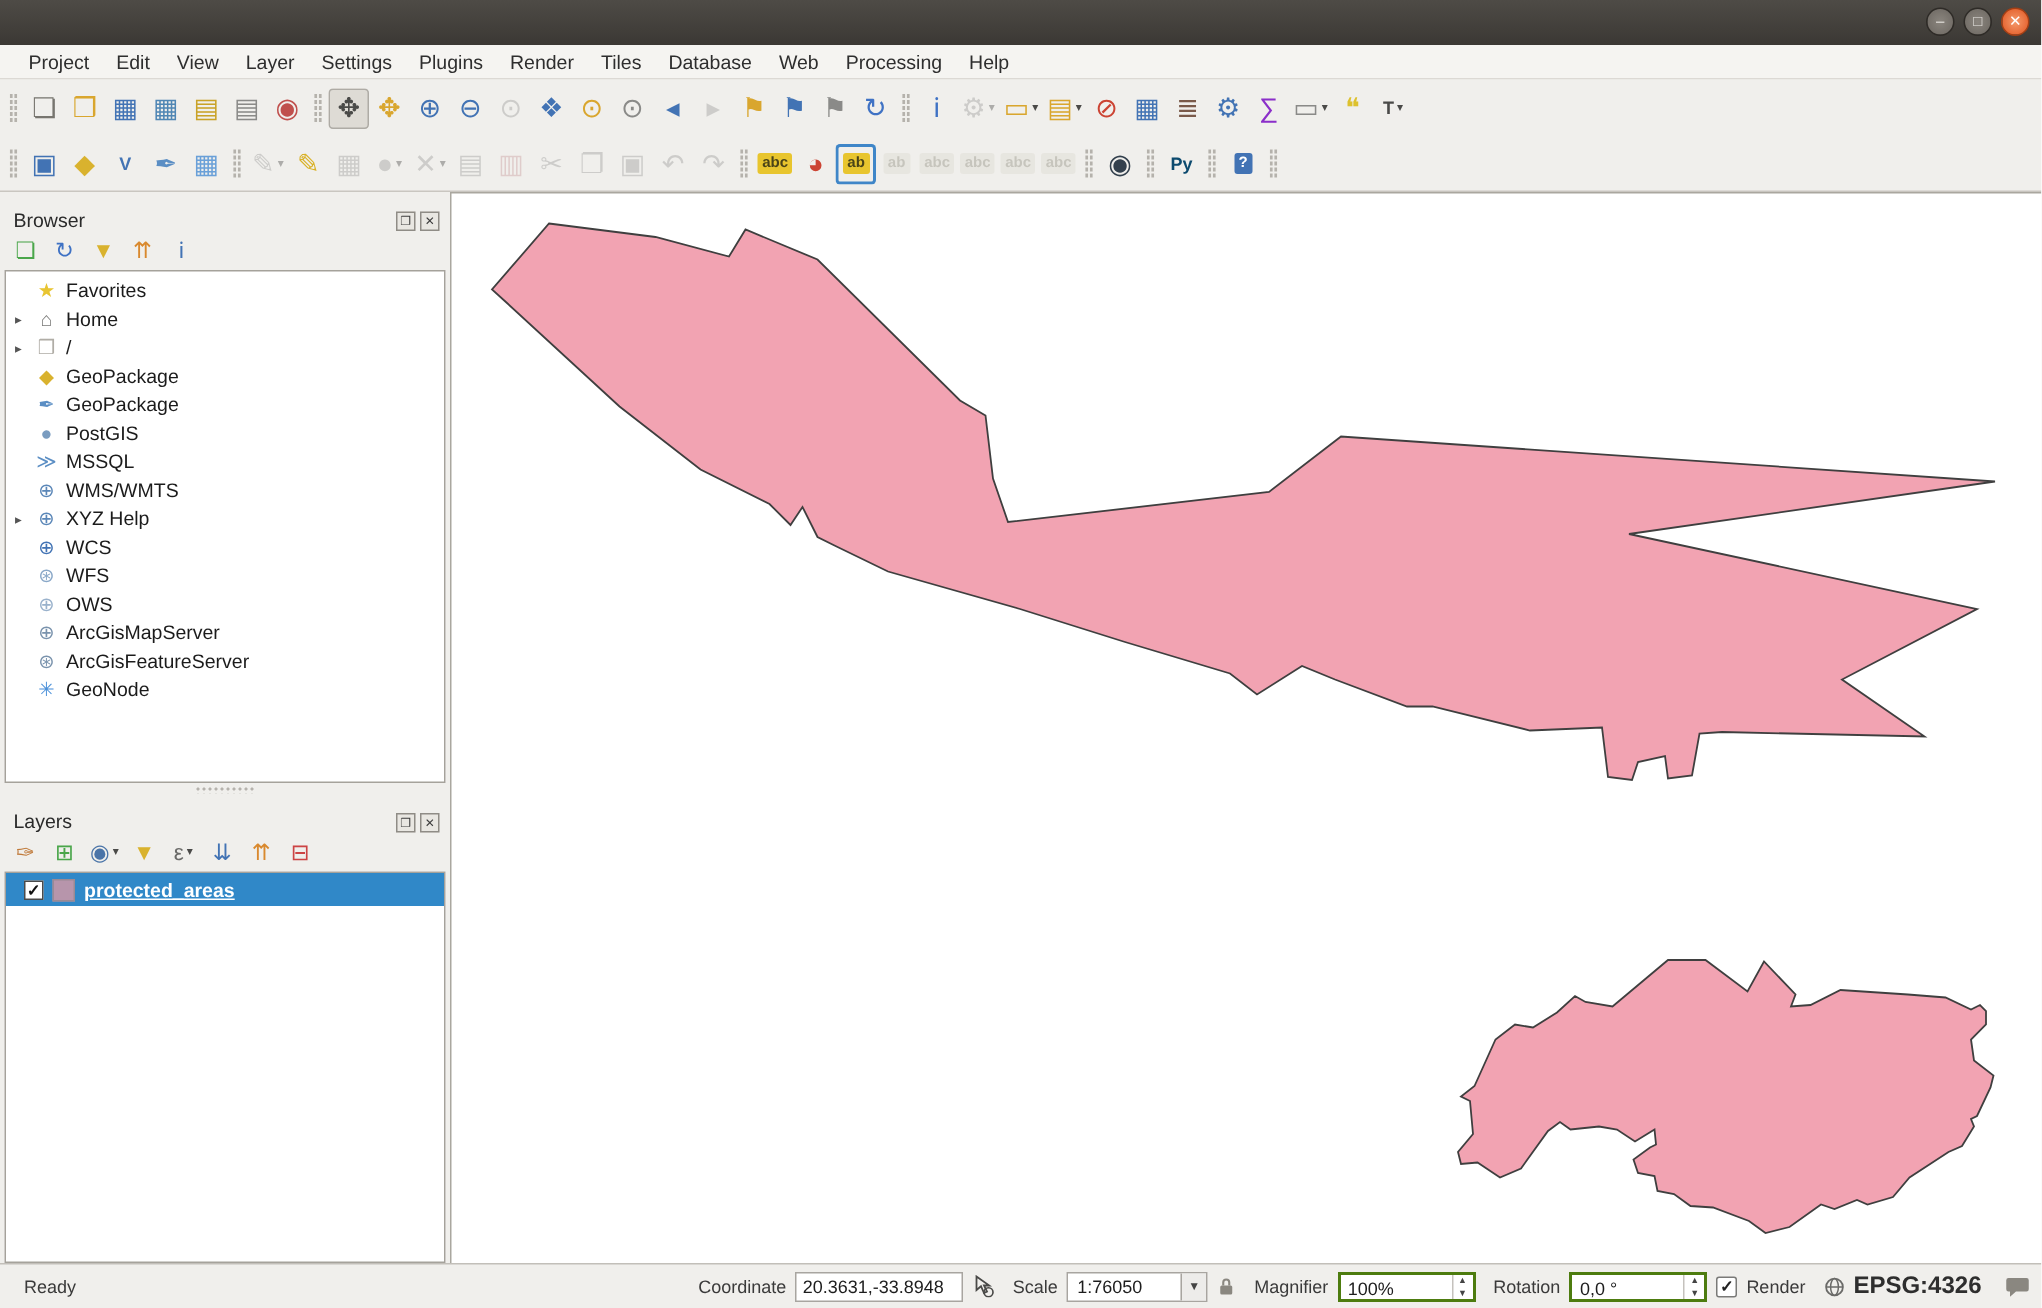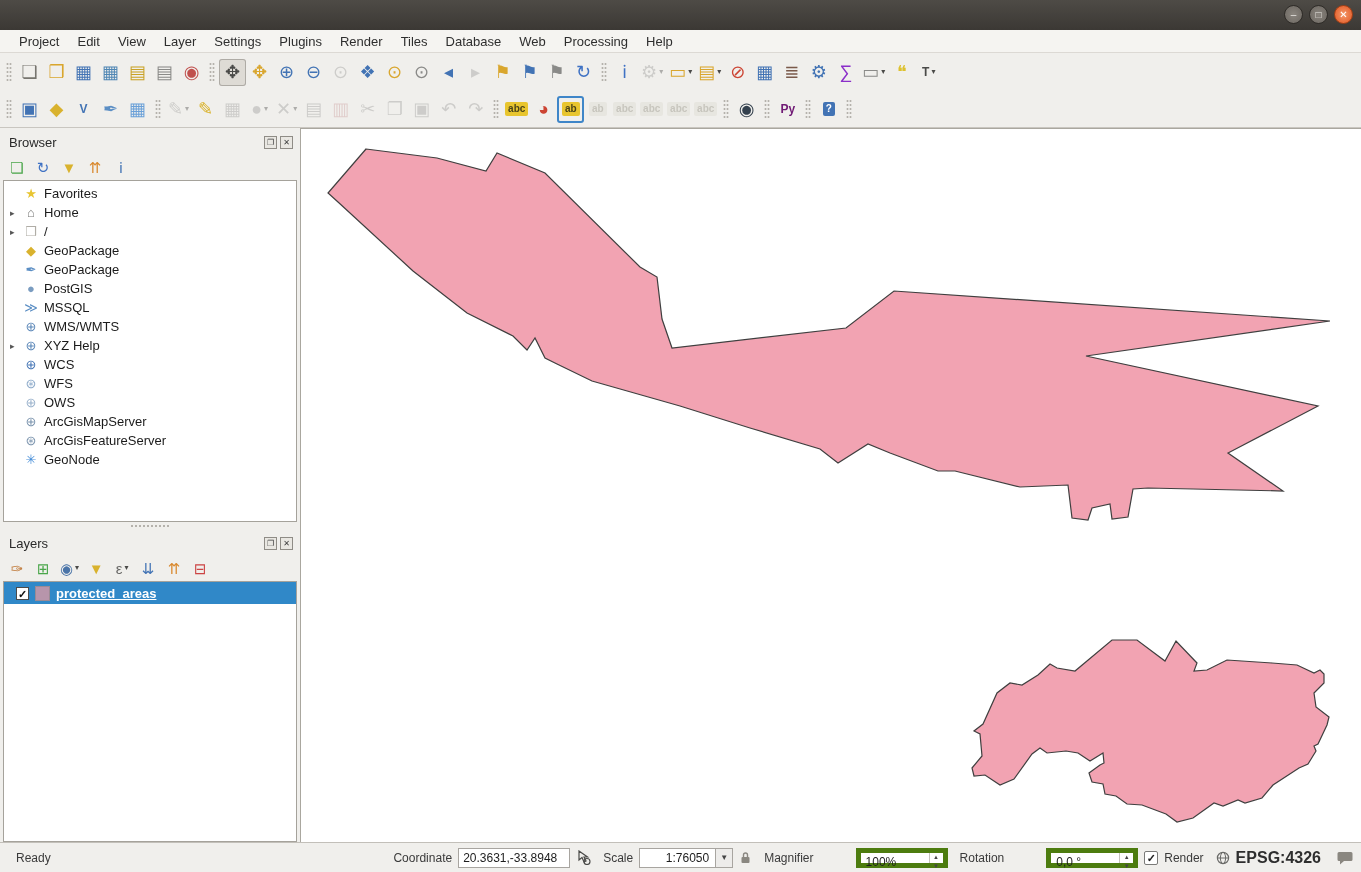--- a/index.html
+++ b/index.html
@@ -32,21 +32,21 @@
   .dd-arrow { display:none; font-size:8px; color:#4a4a48; margin-left:2px; }
   .tbtn.dropdown { padding:0 3px; }
   .tbtn.dropdown .dd-arrow { display:inline; }
 
   
   .main { flex:1; display:flex; min-height:0; }
   .left-col { width:300px; flex:0 0 auto; display:flex; flex-direction:column; background:#f0efec; padding:2px 3px 0 3px; }
   .panel { display:flex; flex-direction:column; }
   .panel.browser { height:392px; flex:0 0 auto; }
   .panel.layers { flex:1; min-height:0; margin-top:9px; position:relative; }
-  .panel-head { height:24px; display:flex; align-items:center; padding:0 4px 0 6px; }
+  .panel-head { height:24px; display:flex; align-items:flex-end; padding:0 4px 0 6px; }
   .panel-title { font-size:13px; color:#2a2a2a; flex:1; }
   .panel-head-btn { width:13px; height:13px; border:1px solid #8f8c86; background:#e9e7e2; color:#3c3c3c; font-size:8px; line-height:11px; text-align:center; margin-left:3px; }
   .panel-tools { height:26px; display:flex; align-items:center; gap:2px; padding:0 2px; }
   .panel-tools .tbtn { min-width:24px; height:24px; font-size:15px; }
   .panel-body { flex:1; background:#ffffff; border:1px solid #a5a29b; overflow:hidden; }
   .splitter-dots { position:absolute; top:-7px; left:50%; width:40px; height:5px; margin-left:-20px; background-image:radial-gradient(#b5b2ac 1px, transparent 1.1px); background-size:4px 4px; }
 
   .tree { padding-top:3px; }
   .tree-row { height:19px; display:flex; align-items:center; font-size:13px; color:#1b1b1b; padding-left:6px; }
   .tree-row .arrow { width:12px; font-size:9px; color:#555; visibility:hidden; flex:0 0 auto; }
@@ -64,21 +64,21 @@
   .map-area svg { display:block; }
 
   
   .statusbar { height:30px; flex:0 0 auto; background:#f0efec; border-top:1px solid #c2bfb9; display:flex; align-items:center; padding:0 8px; font-size:12px; color:#3a3a3a; gap:6px; }
   .locator { width:268px; height:21px; border:1px solid #b3b0aa; border-radius:4px; background:#fff; display:flex; align-items:center; padding:0 6px; gap:5px; color:#979289; font-size:13px; }
   .sb-label { margin-left:6px; }
   .sb-input { height:20px; background:#fff; border:1px solid #a8a5a0; padding:0 4px; display:flex; align-items:center; font-size:12px; color:#1d1d1d; }
   .sb-combo { height:20px; background:#fff; border:1px solid #a8a5a0; display:flex; align-items:stretch; font-size:12px; color:#1d1d1d; }
   .sb-combo .val { padding:2px 6px; flex:1; }
   .sb-combo .drop { width:17px; border-left:1px solid #a8a5a0; display:flex; align-items:center; justify-content:center; font-size:8px; color:#444; background:#edecea; }
-  .sb-spin { width:92px; height:20px; background:#fff; border:5px solid #4d7c0f; display:flex; font-size:12px; color:#1d1d1d;margin-left:36px; }
+  .sb-spin { width:92px; height:20px; background:#fff; border:2px solid #4d7c0f; display:flex; font-size:12px; color:#1d1d1d; }
   .sb-spin .val { flex:1; padding:2px 5px; }
   .sb-spin .arrows { width:14px; display:flex; flex-direction:column; border-left:1px solid #c5c2bd; }
   .sb-spin .arrows span { flex:1; font-size:6px; line-height:9px; text-align:center; color:#444; }
   .sb-check { width:14px; height:14px; background:#fff; border:1px solid #7a7a78; border-radius:2px; font-size:11px; font-weight:bold; text-align:center; line-height:12px; color:#222; }
   .spacer { flex:1; }
   .sb-icon { display:flex; align-items:center; }
   .crs { font-weight:bold; font-size:16px; color:#2e2e2e; }
 </style>
 </head>
 <body>
@@ -303,21 +303,21 @@
       </span>
       <span class="tbtn disabled small">
         <span class="glyph boxed" style="color: rgb(138, 136, 120); background: rgb(220, 217, 208);">abc</span>
       </span>
       <span class="tb-handle"></span>
       <span class="tbtn">
         <span class="glyph" style="color: rgb(51, 64, 77);">◉</span>
       </span>
       <span class="tb-handle"></span>
       <span class="tbtn small">
-        <span class="glyph" style="color: #701a75;">Py</span>
+        <span class="glyph" style="color: #0c4a6e;">Py</span>
       </span>
       <span class="tb-handle"></span>
       <span class="tbtn small">
         <span class="glyph boxed" style="color: rgb(255, 255, 255); background: rgb(66, 115, 180);">?</span>
       </span>
       <span class="tb-handle"></span>
     </div>
 
   <div class="main">
 
@@ -497,21 +497,21 @@
     <span class="sb-label">Coordinate</span>
     <span class="sb-input" style="width:112px;">20.3631,-33.8948</span>
     <span class="sb-icon">
       <svg width="15" height="15" viewBox="0 0 15 15">
           <path d="M3,1 L3,10 L6,7.5 L8,12 L10,11 L8,7 L11.5,7 Z" fill="none" stroke="#4a4a48" stroke-width="1.2"></path>
           <circle cx="11" cy="11.5" r="3" fill="none" stroke="#4a4a48" stroke-width="1.1"></circle>
         </svg>
     </span>
 
     <span class="sb-label">Scale</span>
-    <span class="sb-combo" style="width:94px;text-align:right;">
+    <span class="sb-combo" style="width:94px;">
       <span class="val">1:76050</span>
       <span class="drop">▼</span>
     </span>
     <span class="sb-icon">
       <svg width="13" height="14" viewBox="0 0 13 14">
           <rect x="2.5" y="6" width="8" height="6" rx="1" fill="#8a8780"></rect>
           <path d="M4.5,6 V4 a2,2 0 0 1 4,0 V6" fill="none" stroke="#8a8780" stroke-width="1.4"></path>
         </svg>
     </span>
 

